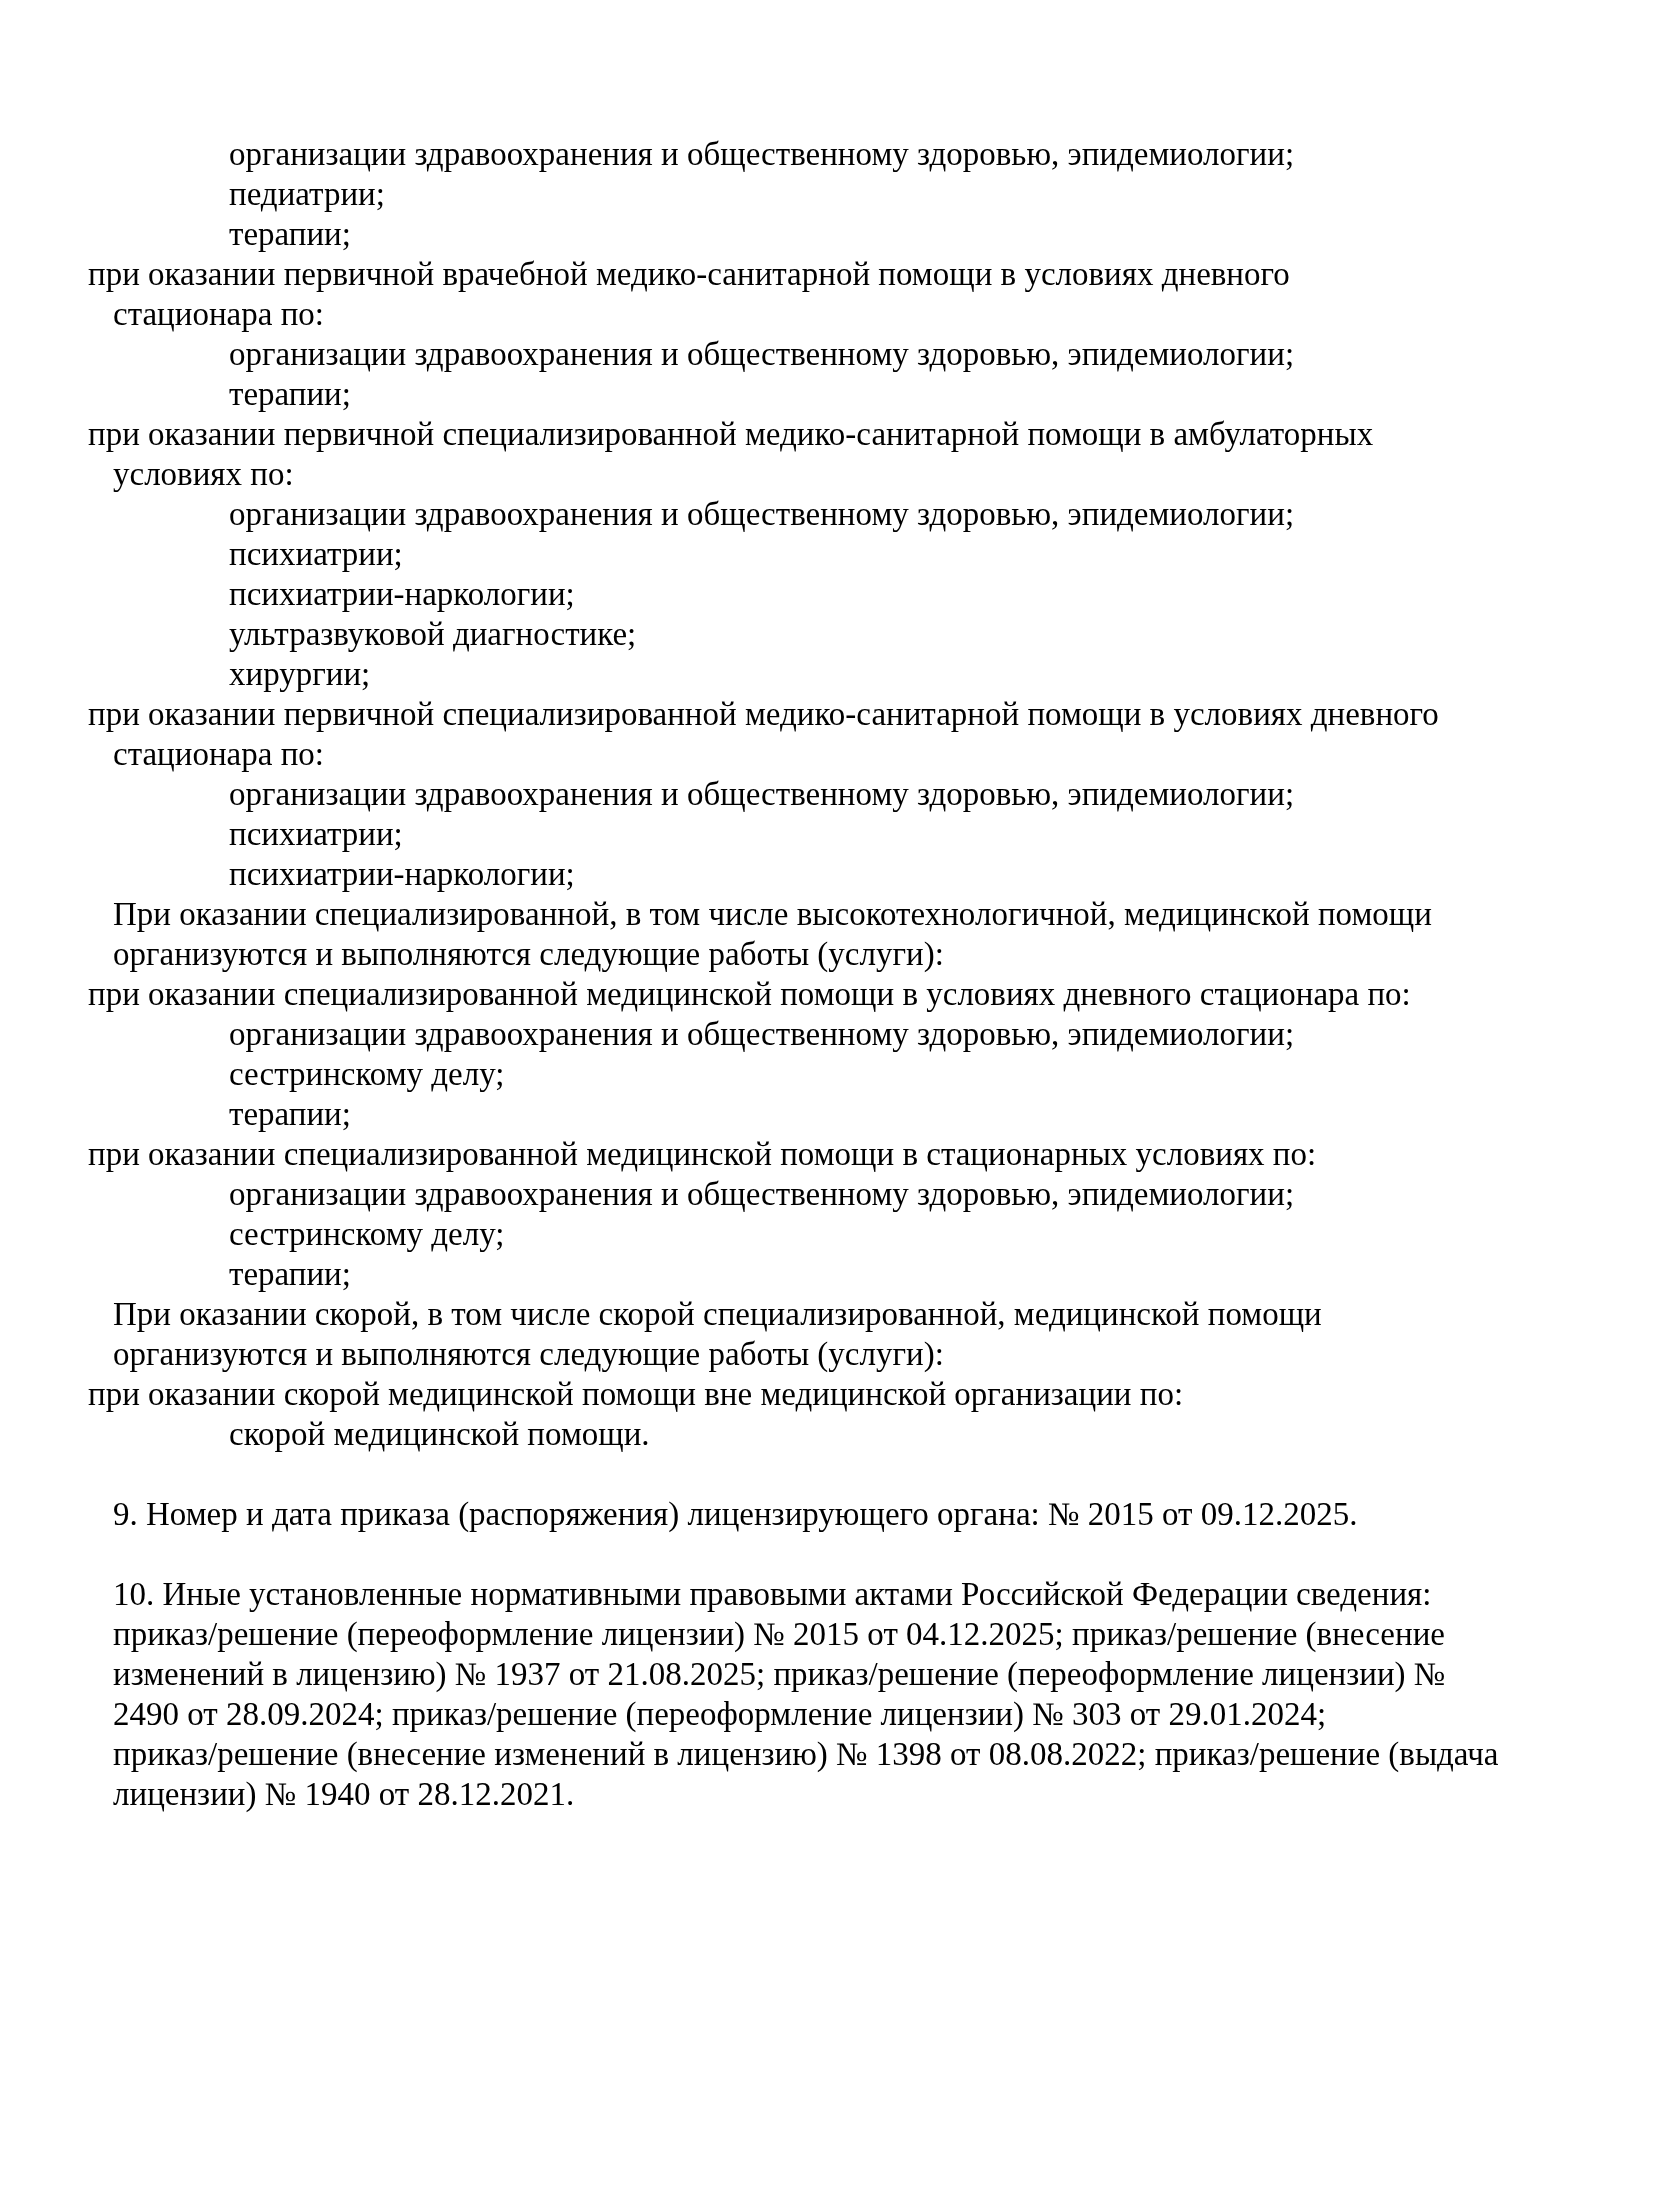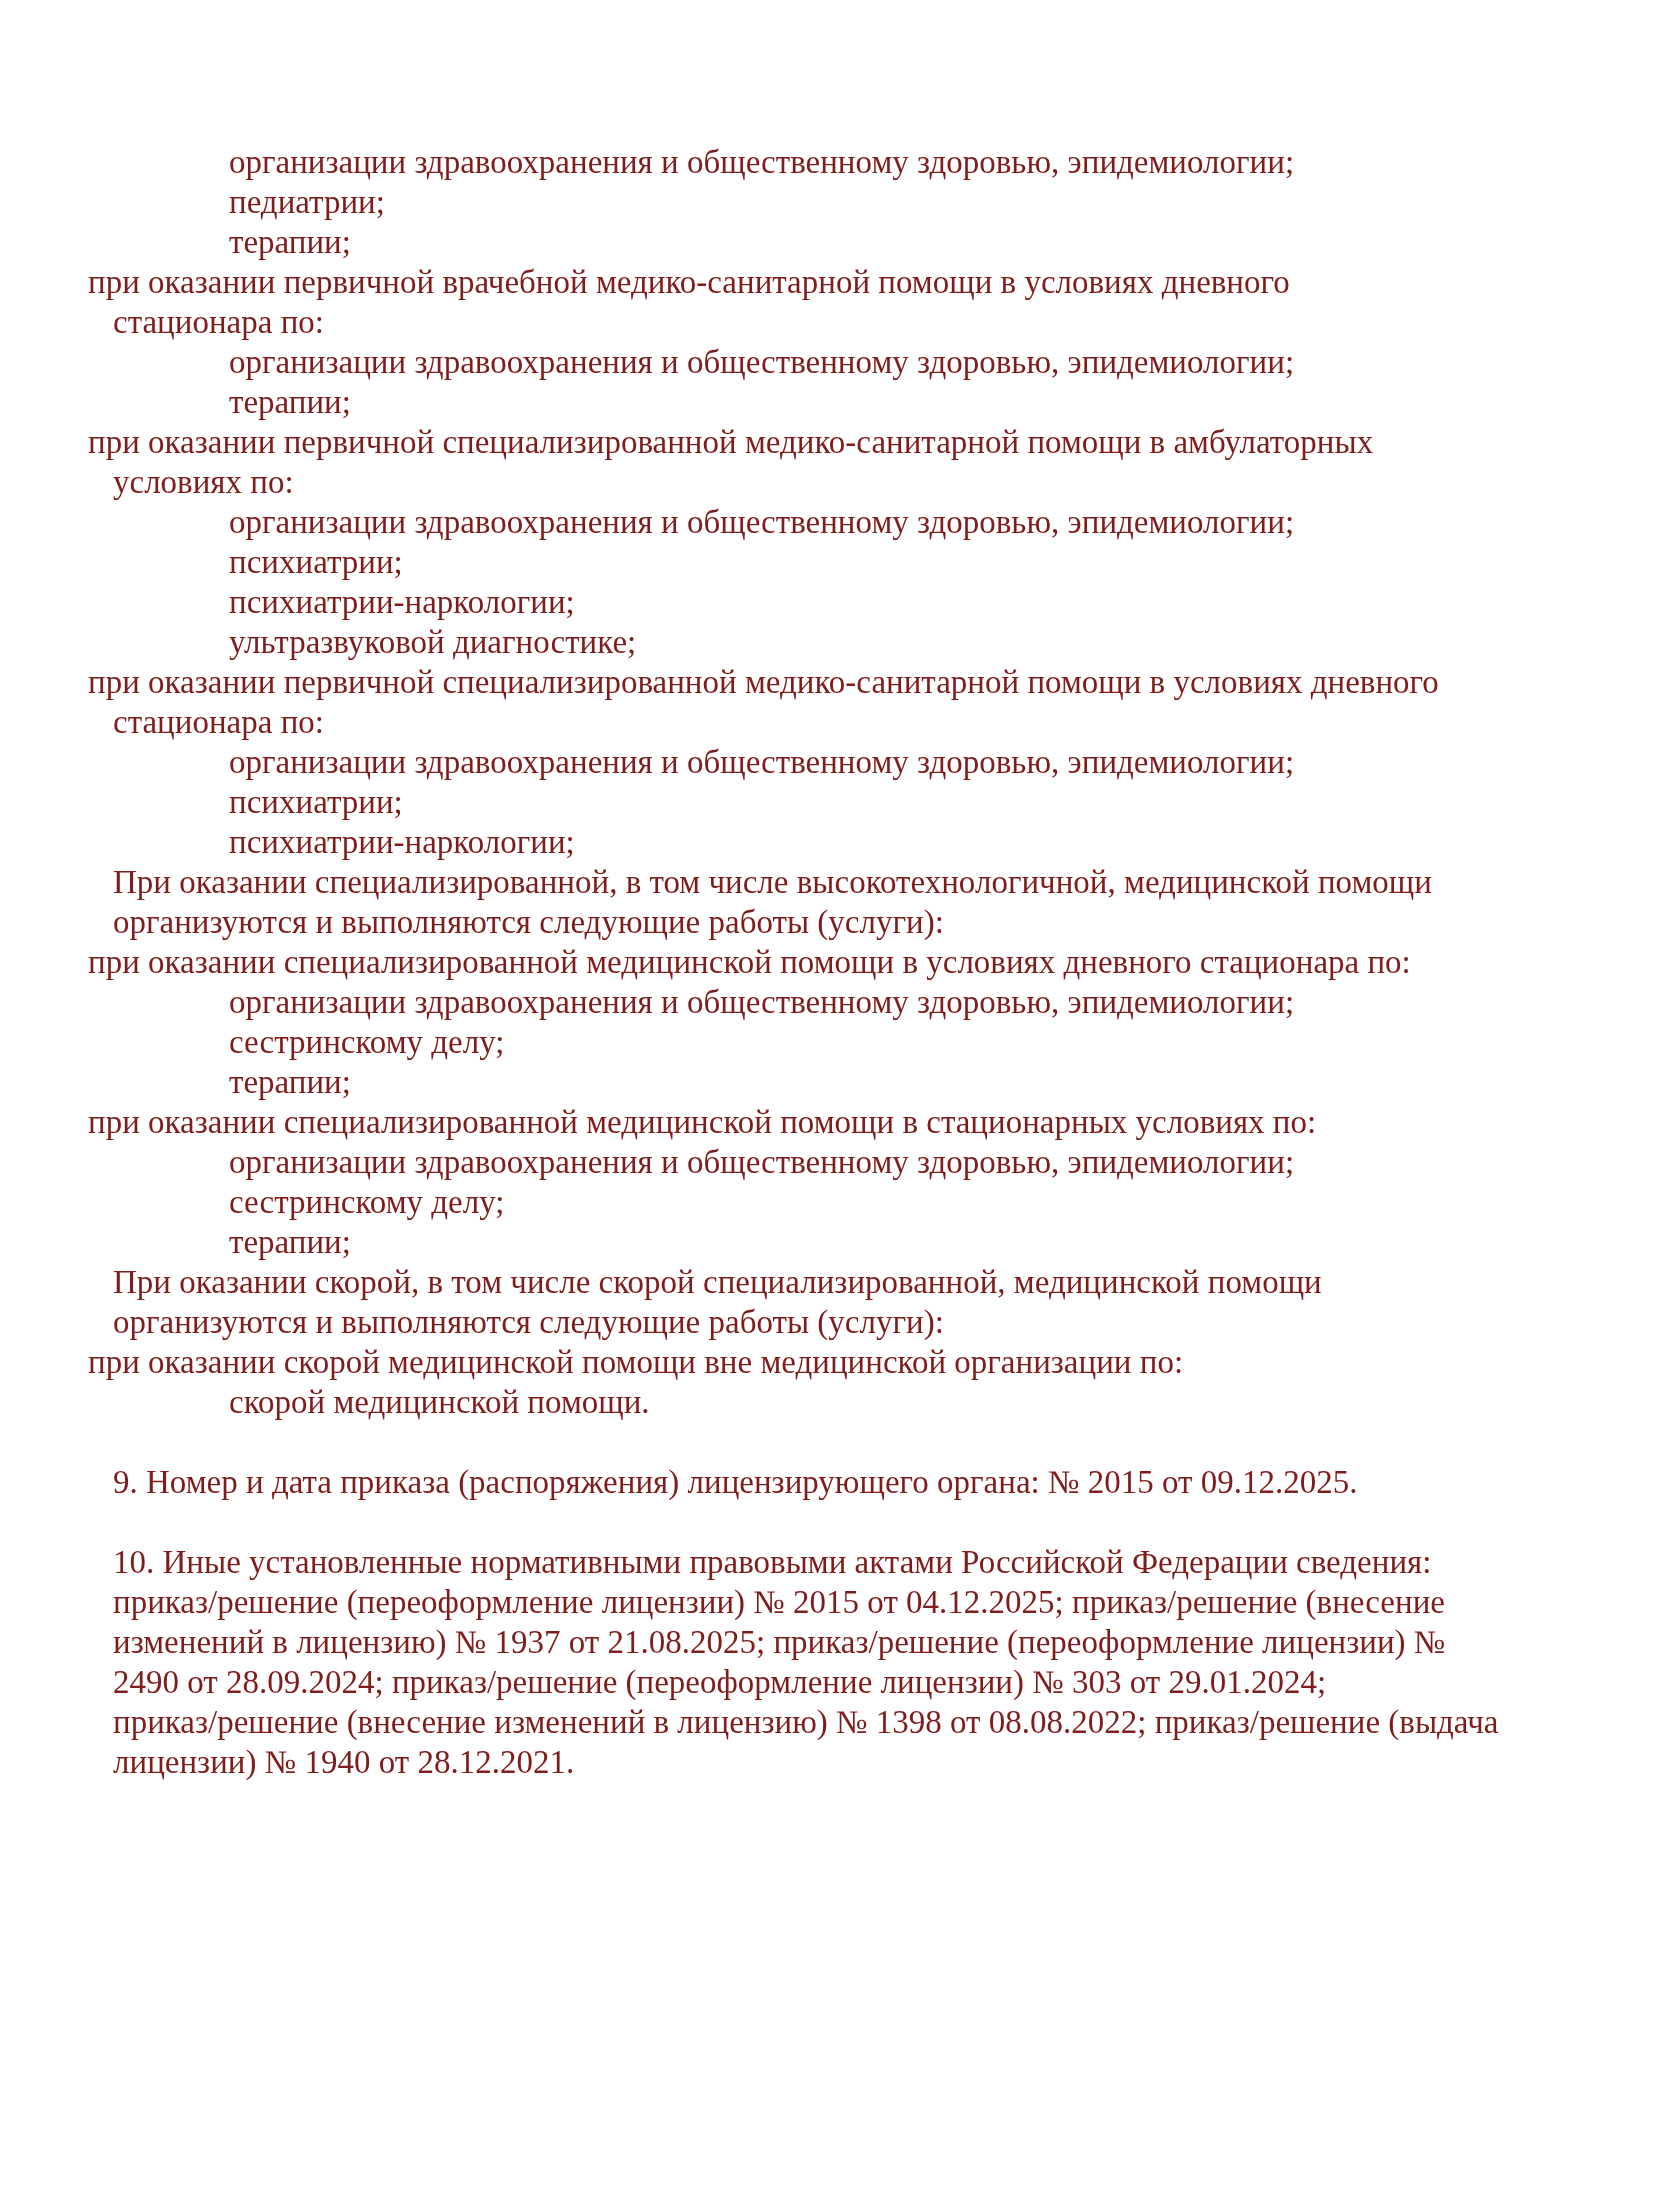--- a/index.html
+++ b/index.html
@@ -9,27 +9,27 @@
   }
   .page {
     position: relative;
     width: 1657px;
     height: 2205px;
     background: #ffffff;
     overflow: hidden;
   }
   .doc {
     position: absolute;
-    top: 142px;
+    top: 134px;
     left: 0;
     width: 1478px;
     font-family: "Liberation Serif", "DejaVu Serif", serif;
     font-size: 33px;
     line-height: 40px;
-    color: #7f1d1d;
+    color: #000000;
     font-weight: 400;
   }
   .line {
     white-space: pre;
     padding-left: 113px;
     height: 40px;
   }
   .line.i1 { padding-left: 88px; }
   .line.i2 { padding-left: 229px; }
   .line.blank { height: 40px; }
@@ -45,20 +45,21 @@
       <div class="line i1">при оказании первичной врачебной медико-санитарной помощи в условиях дневного</div>
       <div class="line">стационара по:</div>
       <div class="line i2">организации здравоохранения и общественному здоровью, эпидемиологии;</div>
       <div class="line i2">терапии;</div>
       <div class="line i1">при оказании первичной специализированной медико-санитарной помощи в амбулаторных</div>
       <div class="line">условиях по:</div>
       <div class="line i2">организации здравоохранения и общественному здоровью, эпидемиологии;</div>
       <div class="line i2">психиатрии;</div>
       <div class="line i2">психиатрии-наркологии;</div>
       <div class="line i2">ультразвуковой диагностике;</div>
+      <div class="line i2">хирургии;</div>
       <div class="line i1">при оказании первичной специализированной медико-санитарной помощи в условиях дневного</div>
       <div class="line">стационара по:</div>
       <div class="line i2">организации здравоохранения и общественному здоровью, эпидемиологии;</div>
       <div class="line i2">психиатрии;</div>
       <div class="line i2">психиатрии-наркологии;</div>
       <div class="line">При оказании специализированной, в том числе высокотехнологичной, медицинской помощи</div>
       <div class="line">организуются и выполняются следующие работы (услуги):</div>
       <div class="line i1">при оказании специализированной медицинской помощи в условиях дневного стационара по:</div>
       <div class="line i2">организации здравоохранения и общественному здоровью, эпидемиологии;</div>
       <div class="line i2">сестринскому делу;</div>

